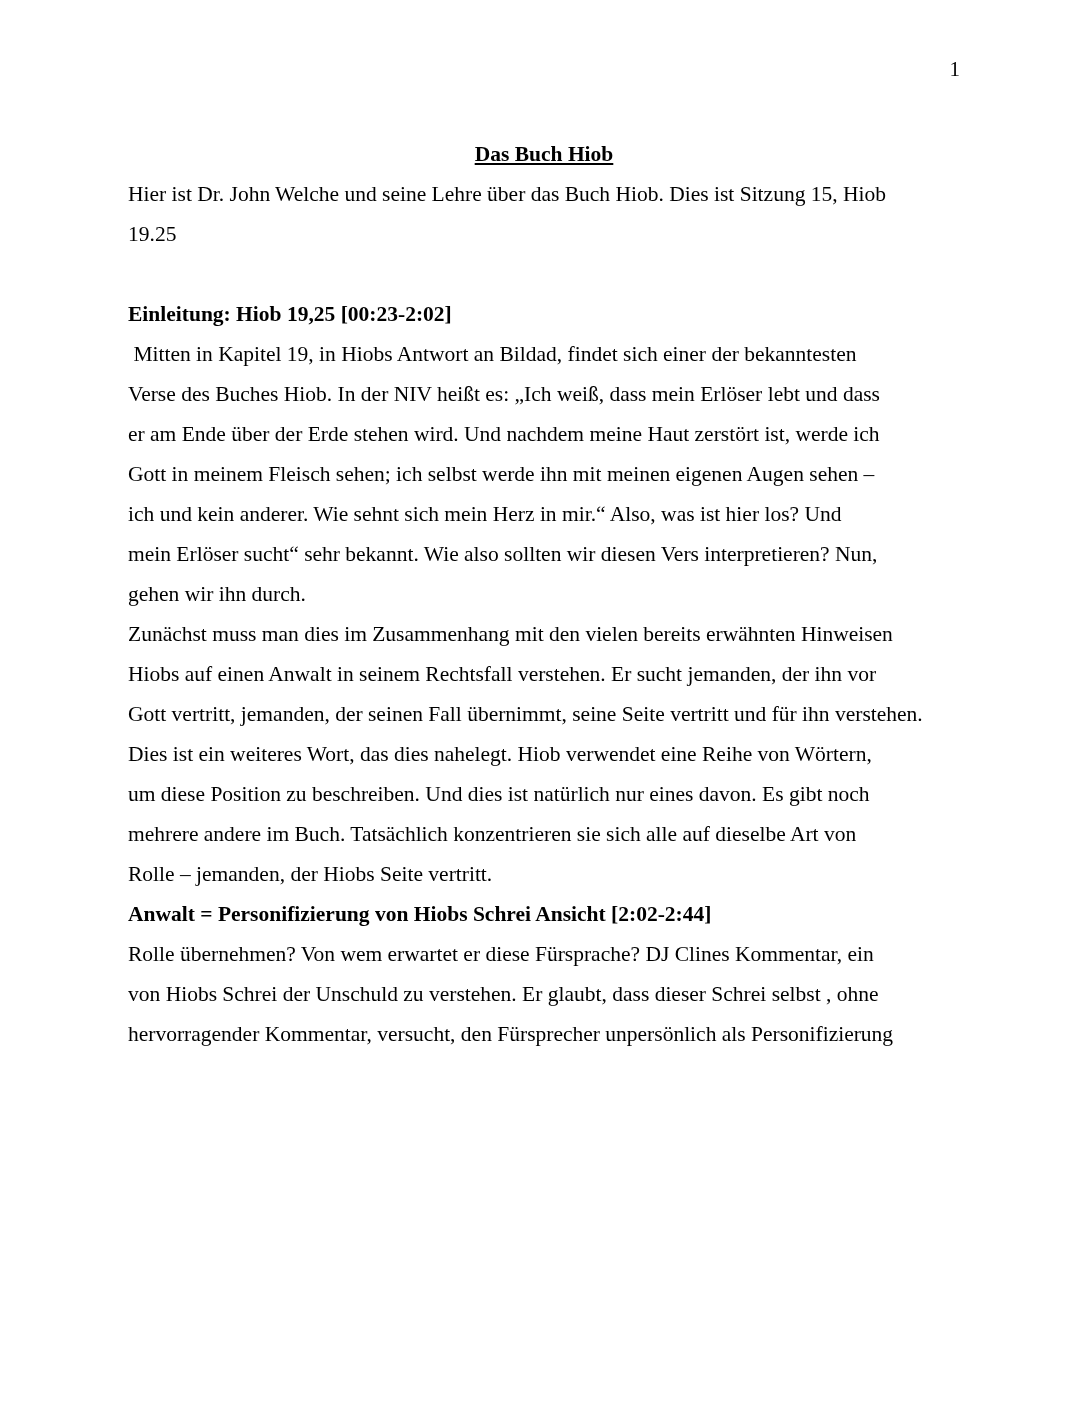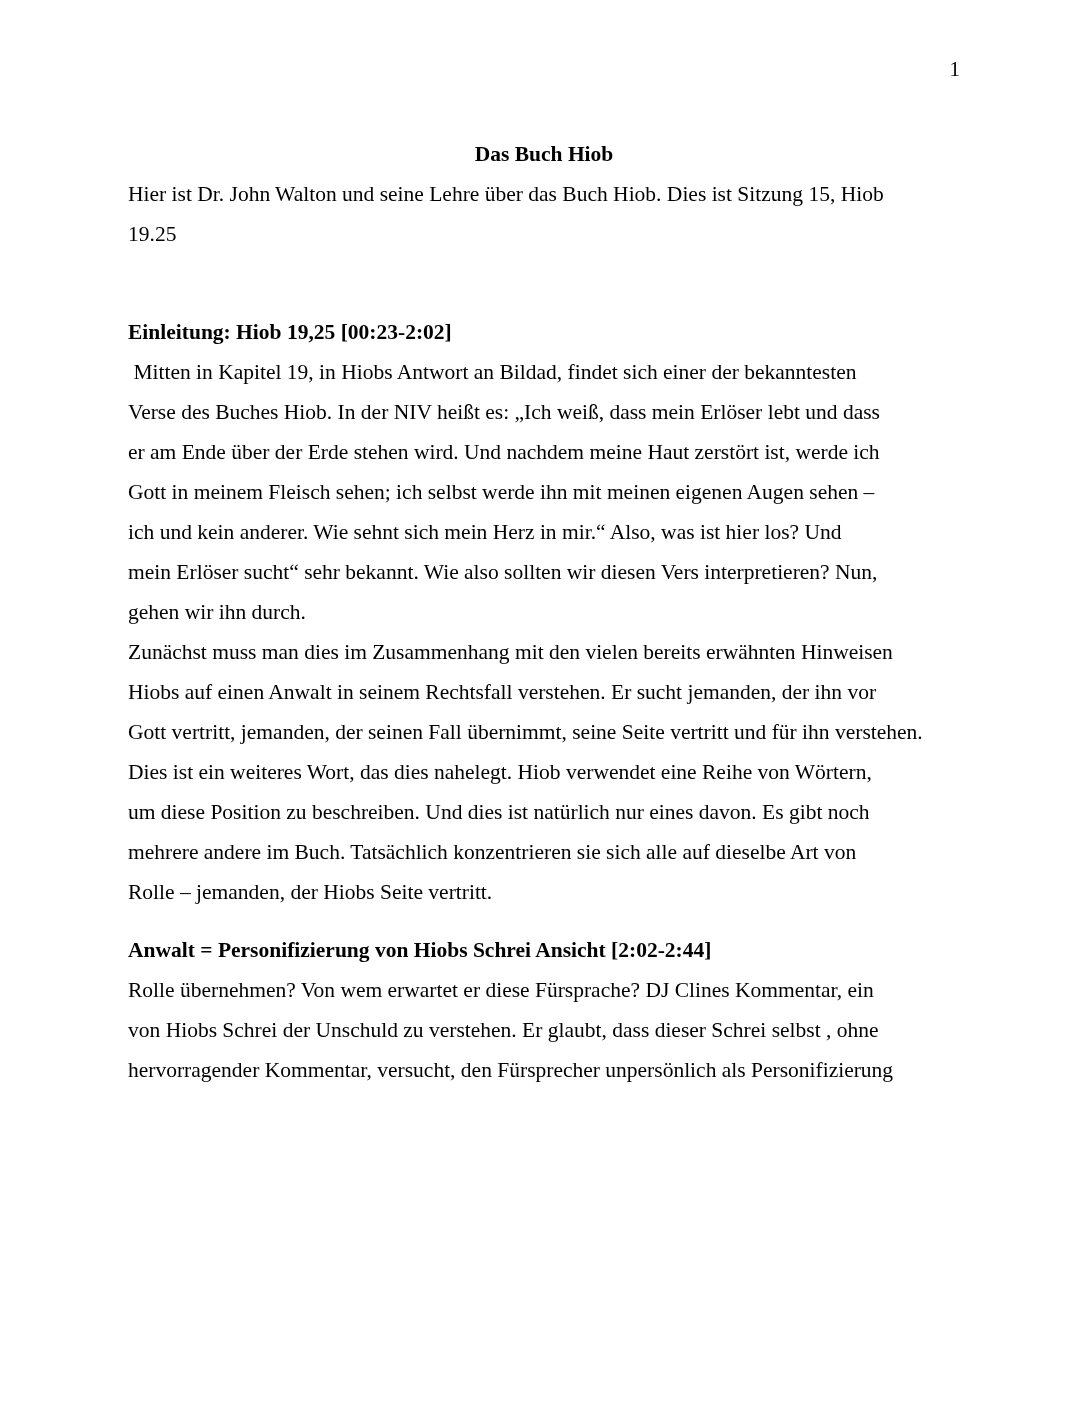--- a/index.html
+++ b/index.html
@@ -32,37 +32,37 @@
   }
   .content > div {
     height: 40px;
     line-height: 40px;
     font-size: 21.5px;
     white-space: pre;
   }
   .content > div.title {
     text-align: center;
     font-weight: bold;
+    text-decoration: underline;
   }
   .content > div.heading {
     font-weight: bold;
-    margin-top: 18px;
   }
   .content > div.blank {
     
   }
 </style>
 </head>
 <body>
 
 <div class="page">
   <div class="page-number">1</div>
   <div class="content">
       <div class="title">Das Buch Hiob</div>
-      <div class="line">Hier ist Dr. John Walton und seine Lehre über das Buch Hiob. Dies ist Sitzung 15, Hiob</div>
+      <div class="line">Hier ist Dr. John Welche und seine Lehre über das Buch Hiob. Dies ist Sitzung 15, Hiob</div>
       <div class="line">19.25</div>
       <div class="blank">&nbsp;</div>
       <div class="heading">Einleitung: Hiob 19,25 [00:23-2:02]</div>
       <div class="line"> Mitten in Kapitel 19, in Hiobs Antwort an Bildad, findet sich einer der bekanntesten</div>
       <div class="line">Verse des Buches Hiob. In der NIV heißt es: „Ich weiß, dass mein Erlöser lebt und dass</div>
       <div class="line">er am Ende über der Erde stehen wird. Und nachdem meine Haut zerstört ist, werde ich</div>
       <div class="line">Gott in meinem Fleisch sehen; ich selbst werde ihn mit meinen eigenen Augen sehen –</div>
       <div class="line">ich und kein anderer. Wie sehnt sich mein Herz in mir.“ Also, was ist hier los? Und</div>
       <div class="line">mein Erlöser sucht“ sehr bekannt. Wie also sollten wir diesen Vers interpretieren? Nun,</div>
       <div class="line">gehen wir ihn durch.</div>

